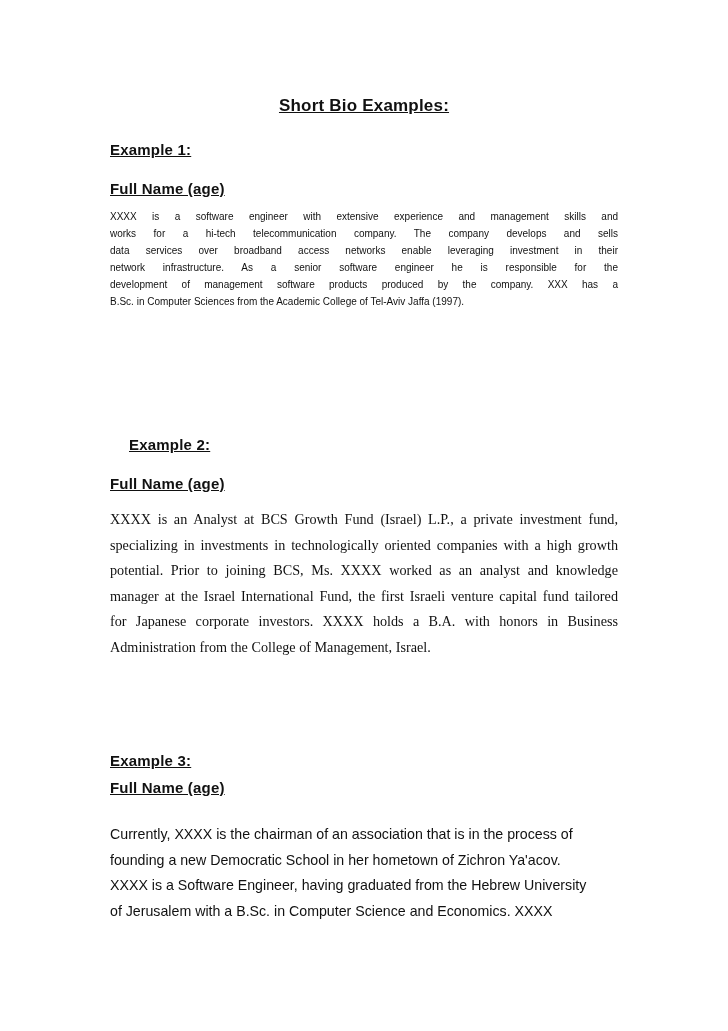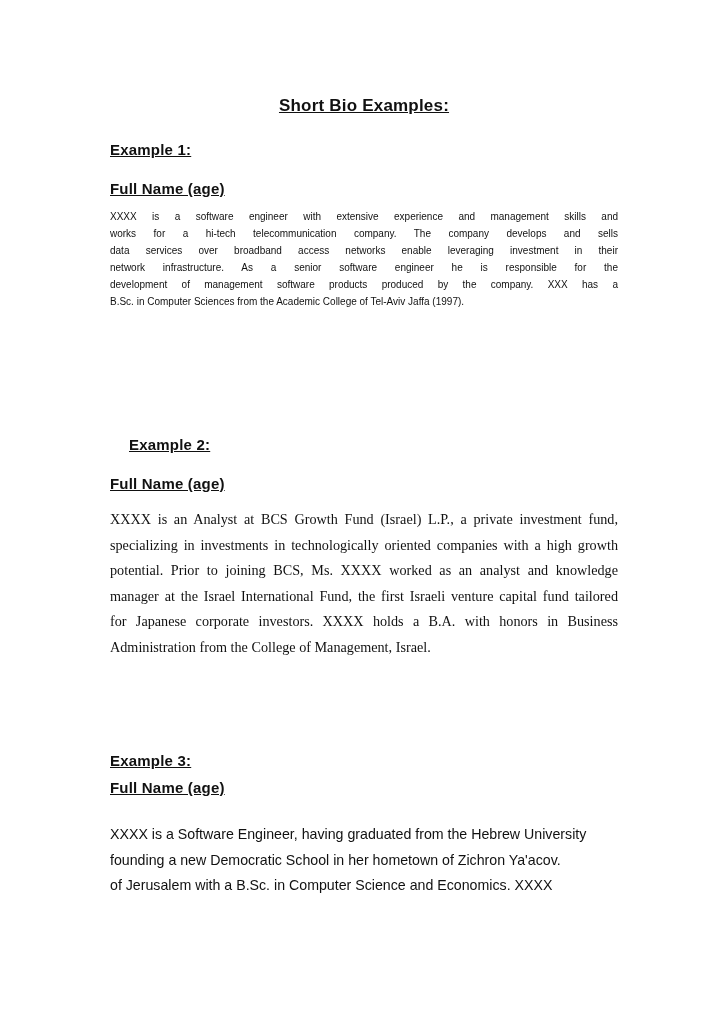--- a/index.html
+++ b/index.html
@@ -48,18 +48,19 @@
     <span class="line">specializing in investments in technologically oriented companies with a high growth</span>
     <span class="line">potential. Prior to joining BCS, Ms. XXXX worked as an analyst and knowledge</span>
     <span class="line">manager at the Israel International Fund, the first Israeli venture capital fund tailored</span>
     <span class="line">for Japanese corporate investors. XXXX holds a B.A. with honors in Business</span>
     <span class="line last">Administration from the College of Management, Israel.</span>
   </div>
 
   <div class="heading" style="top:740px;margin-top:12px;">Example 3:</div>
   <div class="heading" style="top:779px;">Full Name (age)</div>
   <div class="para p3" style="top:822px;">
+    <span class="line">Currently, XXXX is the chairman of an association that is in the process of</span>
+    <span class="line">founding a new Democratic School in her hometown of Zichron Ya'acov.</span>
     <span class="line">XXXX is a Software Engineer, having graduated from the Hebrew University</span>
-    <span class="line">founding a new Democratic School in her hometown of Zichron Ya'acov.</span>
     <span class="line last">of Jerusalem with a B.Sc. in Computer Science and Economics. XXXX</span>
   </div>
 
 </div>
 
 </body></html>

